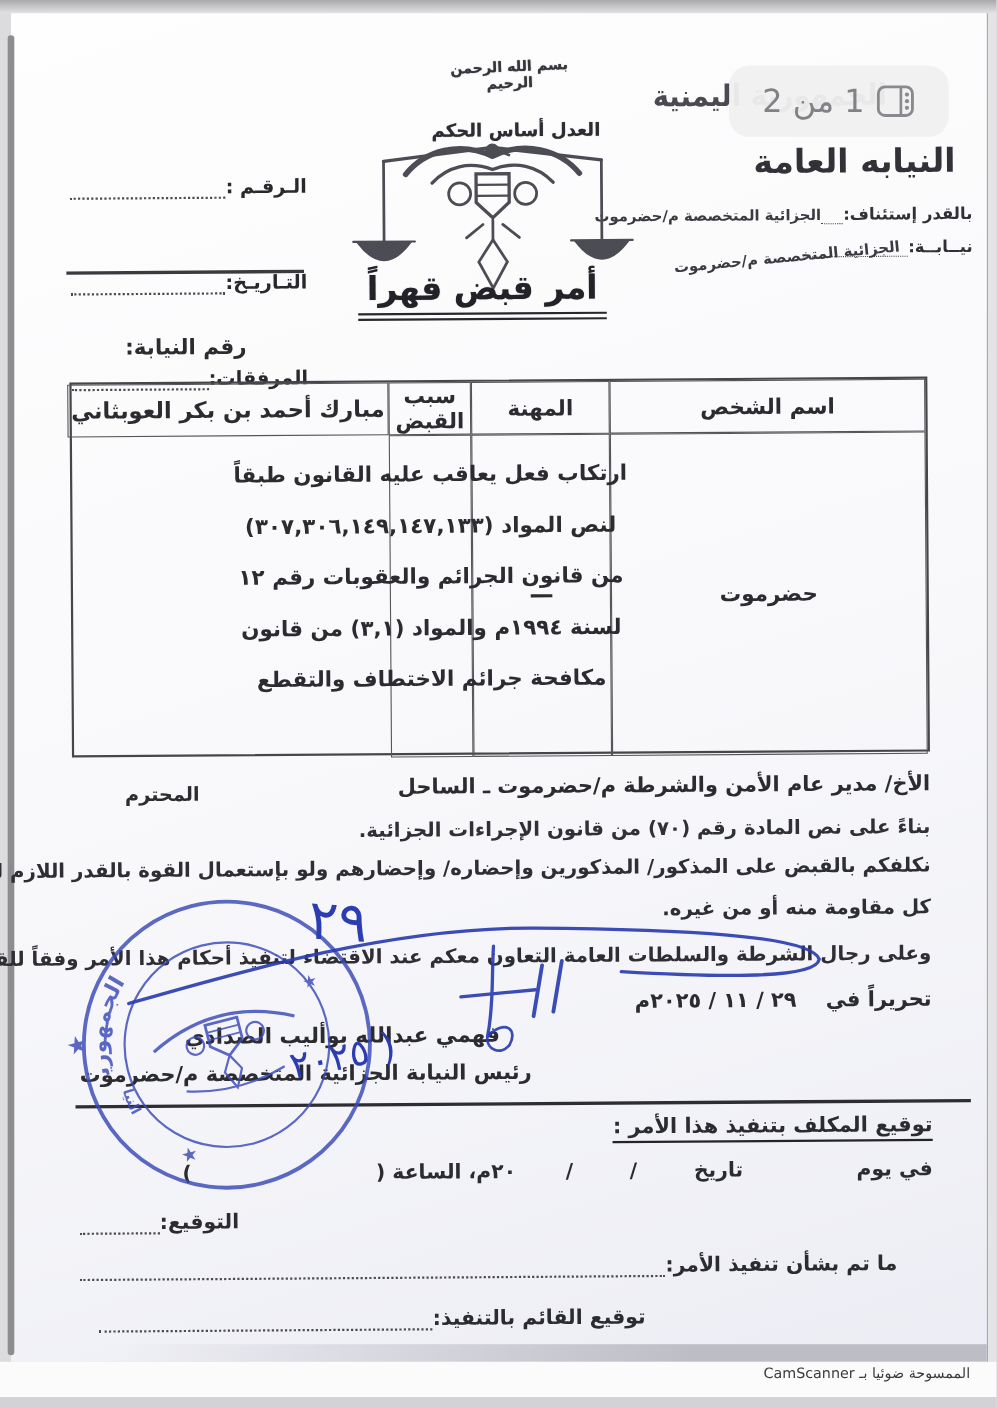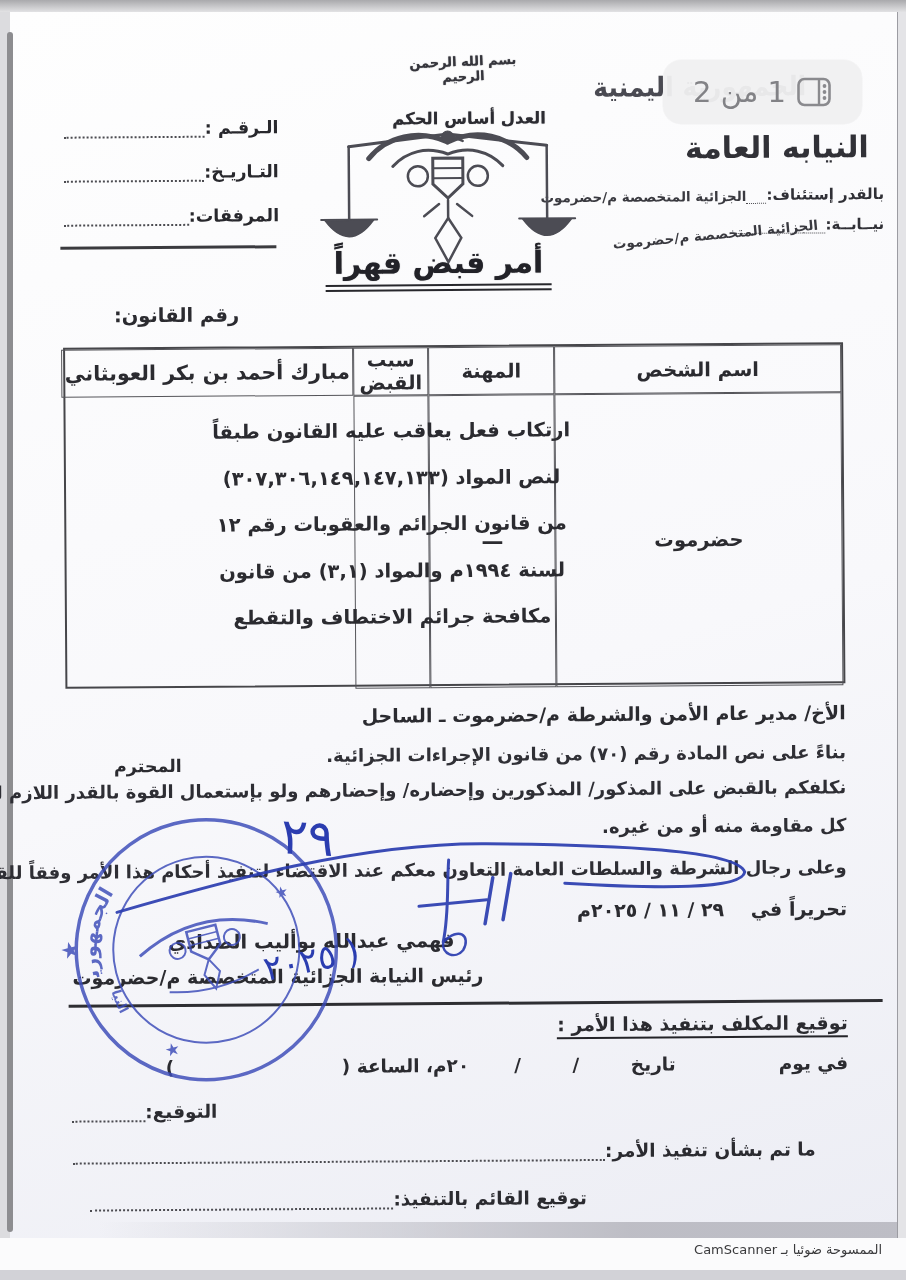--- a/index.html
+++ b/index.html
@@ -28,21 +28,21 @@
     background:linear-gradient(163deg,#fefefe 0%,#f8f8fb 55%,#ecedf4 100%); }
   .page-bottom-shadow { position:absolute; left:0; bottom:0; width:100%; height:16px;
     background:linear-gradient(to right, rgba(185,185,193,0) 10%, rgba(181,181,189,.85) 70%); }
   .left-shadow { position:absolute; left:-3px; top:20px; width:6px; height:1200px;
     background:#8d8d90; filter:blur(.7px); border-radius:3px; }
   .scan { position:absolute; inset:0; transform:rotate(-0.4deg); direction:rtl; }
   .dots { border-bottom:2px dotted #4b4b50; height:1.05em; }
   
   .fields { position:absolute; left:55px; top:104px; width:217px; }
   .field-row { display:flex; direction:rtl; align-items:flex-end; margin-bottom:24px; }
-  .field-label { font-weight:bold; font-size:17.5px; color:#28282d; white-space:pre; }
+  .field-label { font-weight:bold; font-size:17.5px; color:#28282d; white-space:pre;margin-top:43px; }
   .field-row .dots { flex:1; margin-left:2px; }
   .thick-rule { position:absolute; left:53px; top:232px; width:216px; height:3px; background:#3b3b3f; }
   
   .republic-title { position:absolute; right:28px; top:62px; z-index:1; width:272px;
     font-size:25px; font-weight:bold; color:#4a4a52; text-align:left; transform:scaleY(1.08); }
   .authority { position:absolute; right:25px; top:120px; font-size:30px; font-weight:bold;
     letter-spacing:1px; color:#313137; }
   .hdr-line { position:absolute; display:flex; direction:rtl; align-items:flex-end; white-space:nowrap; }
   .hdr-line.l1 { right:10px; top:176px; }
   .hdr-line.l2 { right:10px; top:206px; }
@@ -71,21 +71,21 @@
     text-align:center; }
   .th { font-size:19.5px; font-weight:bold; }
   .reason-cell { flex-direction:column; justify-content:flex-start; padding-top:12px; }
   .reason-line { font-size:19.5px; font-weight:bold; line-height:46.5px; white-space:nowrap; }
   .name-cell { font-size:20.5px; font-weight:bold; }
   .res-cell { font-size:19.5px; font-weight:bold; }
   .prof-cell { font-size:22px; font-weight:bold; }
   
   .rline { position:absolute; right:52px; direction:rtl; white-space:pre; }
   .addressee { top:692px; font-size:19px; font-weight:bold; }
-  .honorific { position:absolute; left:103px; top:699px; font-size:17.5px; font-weight:bold;margin-top:43px; }
+  .honorific { position:absolute; left:103px; top:699px; font-size:17.5px; font-weight:bold; }
   .basis { top:732px; font-size:18px; font-weight:bold; color:#303036; }
   .order1 { top:767px; font-size:18px; font-weight:bold; color:#2e2e34; }
   .order2 { top:805px; font-size:18px; font-weight:bold; color:#2e2e34; }
   .coop { top:847px; font-size:18px; font-weight:bold; color:#2e2e34; }
   .dated { top:888px; font-size:19px; font-weight:bold; }
   .sign-name { position:absolute; left:156px; top:917px; font-size:19.5px; font-weight:bold; direction:rtl; }
   .sign-title { position:absolute; left:60px; top:952px; font-size:19px; font-weight:bold; direction:rtl; }
   .full-rule { position:absolute; left:56px; top:990px; width:814px; height:3px; background:#2e2e32; }
   .exec-title { top:1002px; font-size:19px; font-weight:bold;
     border-bottom:2.5px solid #232328; padding-bottom:2px; }
@@ -162,21 +162,21 @@
         <path d="M120,80 L105,92 M138,80 L153,92" stroke-width="2.5"></path>
         <path d="M129,76 L129,94" stroke-width="2.5"></path>
         <path d="M129,94 L142,114 L129,138 L116,114 Z" stroke-width="2.5"></path>
       </g>
     </svg>
 
     <div class="doc-title">
       <span>أمر قبض قهراً</span>
     </div>
 
-    <div class="case-no">رقم القانون:</div>
+    <div class="case-no">رقم النيابة:</div>
 
     <div class="wtable">
       <div class="cell th">اسم الشخص</div>
       <div class="cell th">المهنة</div>
       <div class="cell th">سبب القبض</div>
 
       <div class="cell name-cell">مبارك أحمد بن بكر العوبثاني</div>
       <div class="cell res-cell">حضرموت</div>
       <div class="cell prof-cell">—</div>
       <div class="cell reason-cell">

